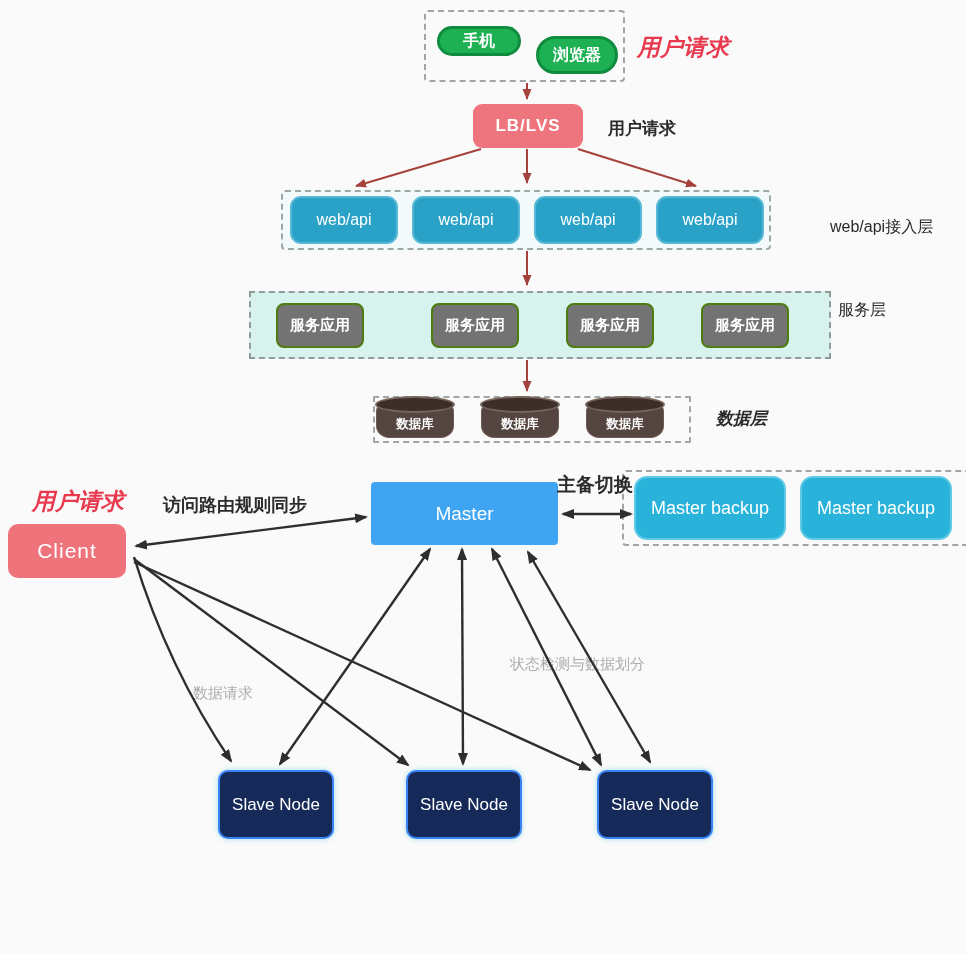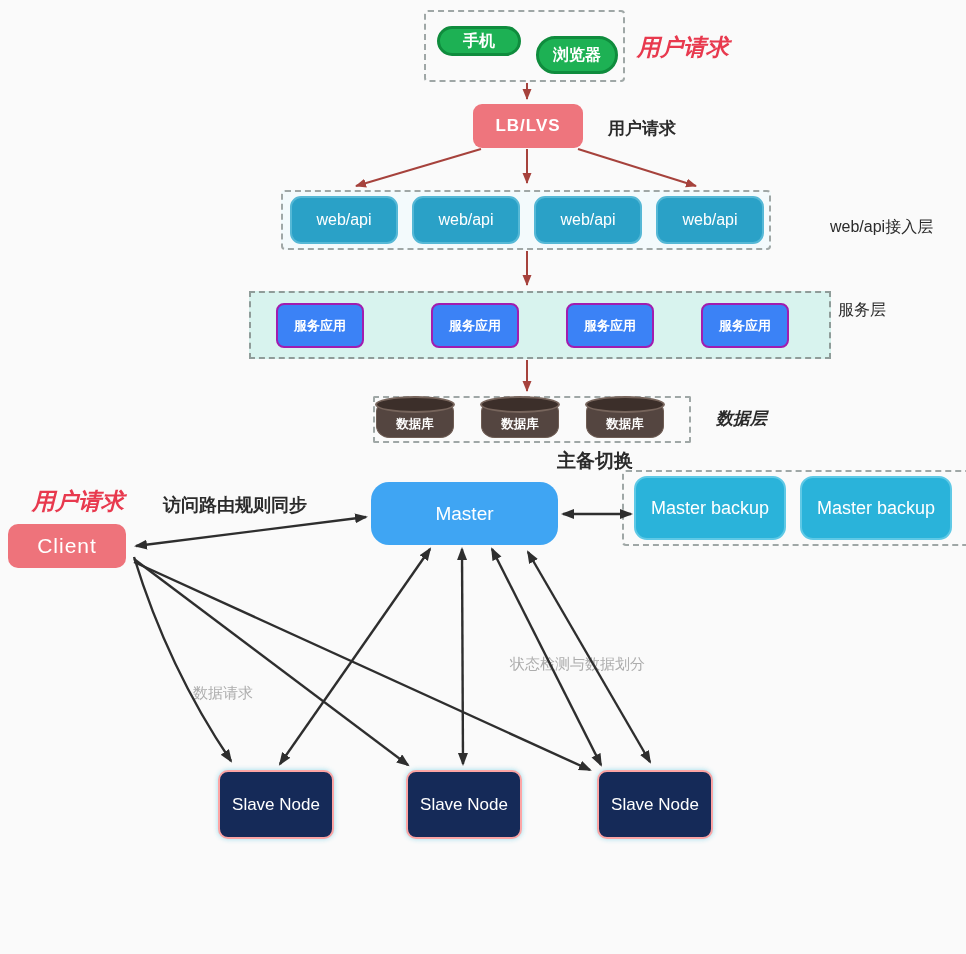--- a/index.html
+++ b/index.html
@@ -8,25 +8,25 @@
     background:#fafafa;
     font-family:"Liberation Sans","DejaVu Sans",sans-serif;
   }
   .abs{position:absolute;box-sizing:border-box;}
   .dashed{border:2px dashed #9fa7a6;border-radius:4px;background:transparent;}
   .node{display:flex;align-items:center;justify-content:center;color:#fff;text-align:center;}
   .pill{background:#1db154;border:3px solid #0f8c3d;border-radius:20px;font-size:16px;font-weight:700;}
   .lb-node{background:#ee757d;border-radius:9px;font-size:17px;font-weight:700;letter-spacing:1px;}
   .web-node{background:#2aa1c7;border:2px solid #55b8d6;border-radius:11px;font-size:16px;}
   .svc-wrap{background:#d8f3ee;border:2px dashed #8f9c99;}
-  .svc-node{background:#3b82f6;border:2px solid #a21caf;border-radius:8px;font-size:13px;font-weight:700;}
+  .svc-node{background:#737373;border:2px solid #4d7c0f;border-radius:8px;font-size:15px;font-weight:700;}
   .client-node{background:#ee737b;border-radius:10px;font-size:21px;letter-spacing:1px;}
-  .master-node{background:#3fa5f3;border-radius:18px;font-size:19px;}
+  .master-node{background:#3fa5f3;border-radius:4px;font-size:19px;}
   .backup-node{background:#2ab3da;border:2px solid #5fc9e6;border-radius:13px;font-size:18px;}
-  .slave-node{background:#152a58;border:2px solid #fca5a5;box-shadow:0 0 5px rgba(143,216,234,.9);border-radius:10px;font-size:17px;text-align:right;}
+  .slave-node{background:#152a58;border:2px solid #3b82f6;box-shadow:0 0 5px rgba(143,216,234,.9);border-radius:10px;font-size:17px;text-align:right;}
   .cyl{background:#544540;border:1px solid #6e5c53;border-radius:10px 10px 14px 14px/8px 8px 12px 12px;font-family:Liberation Serif, serif;}
   .cyl::before{content:"";position:absolute;left:-2px;right:-2px;top:-8px;height:17px;
     background:#3c2f2a;border:2px solid #77655c;border-radius:50%;box-sizing:border-box;}
   .cyl span{position:absolute;left:0;right:0;top:12px;color:#fff;font-size:12.5px;font-weight:700;text-align:center;}
   .lbl{color:#2b2b2b;font-size:16px;white-space:nowrap;}
   .lbl.bold{font-weight:700;}
   .lbl.red{color:#e8394e;font-weight:700;font-size:23px;font-style:italic;}
   .lbl.gray{color:#adadad;font-size:15px;}
   .arrows{position:absolute;left:0;top:0;pointer-events:none;}
   .watermark{color:#28a88c;font-size:31px;font-weight:700;font-style:italic;letter-spacing:2px;white-space:nowrap;}
@@ -86,38 +86,38 @@
     </div>
   <div class="abs cyl" style="left:481px;top:403px;width:78px;height:35px;">
       <span>数据库</span>
     </div>
   <div class="abs cyl" style="left:586px;top:403px;width:78px;height:35px;">
       <span>数据库</span>
     </div>
   <div class="abs lbl bold" style="left:716px;top:407px;font-size:17px;font-style:italic;">数据层</div>
 
   <div class="abs lbl red" style="left:32px;top:486px;">用户请求</div>
-  <div class="abs node client-node" style="left:8px;top:524px;width:118px;height:44px;">
+  <div class="abs node client-node" style="left:8px;top:524px;width:118px;height:54px;">
       <span>Client</span>
     </div>
 
   <div class="abs node master-node" style="left:371px;top:482px;width:187px;height:63px;">
       <span>Master</span>
     </div>
 
   <div class="abs dashed" style="left:622px;top:470px;width:360px;height:76px;"></div>
   <div class="abs node backup-node" style="left:634px;top:476px;width:152px;height:64px;">
       <span>Master backup</span>
     </div>
   <div class="abs node backup-node" style="left:800px;top:476px;width:152px;height:64px;">
       <span>Master backup</span>
     </div>
 
   <div class="abs lbl bold" style="left:163px;top:493px;font-size:18px;">访问路由规则同步</div>
-  <div class="abs lbl bold" style="left:557px;top:448px;font-size:19px;">主备切换</div>
+  <div class="abs lbl bold" style="left:557px;top:472px;font-size:19px;">主备切换</div>
   <div class="abs lbl gray" style="left:193px;top:684px;">数据请求</div>
   <div class="abs lbl gray" style="left:510px;top:655px;">状态检测与数据划分</div>
 
   <div class="abs node slave-node" style="left:218px;top:770px;width:116px;height:69px;">
       <span>Slave Node</span>
     </div>
   <div class="abs node slave-node" style="left:406px;top:770px;width:116px;height:69px;">
       <span>Slave Node</span>
     </div>
   <div class="abs node slave-node" style="left:597px;top:770px;width:116px;height:69px;">

